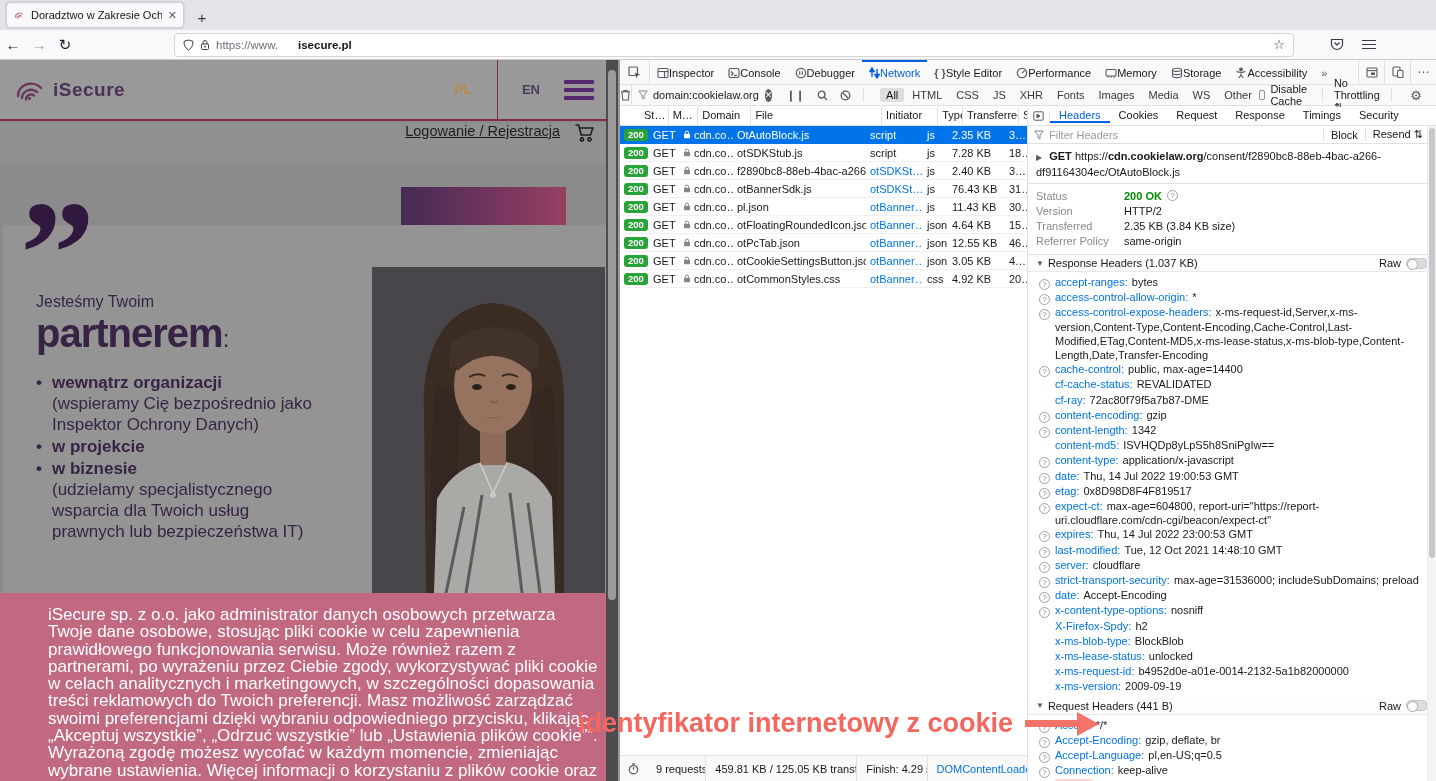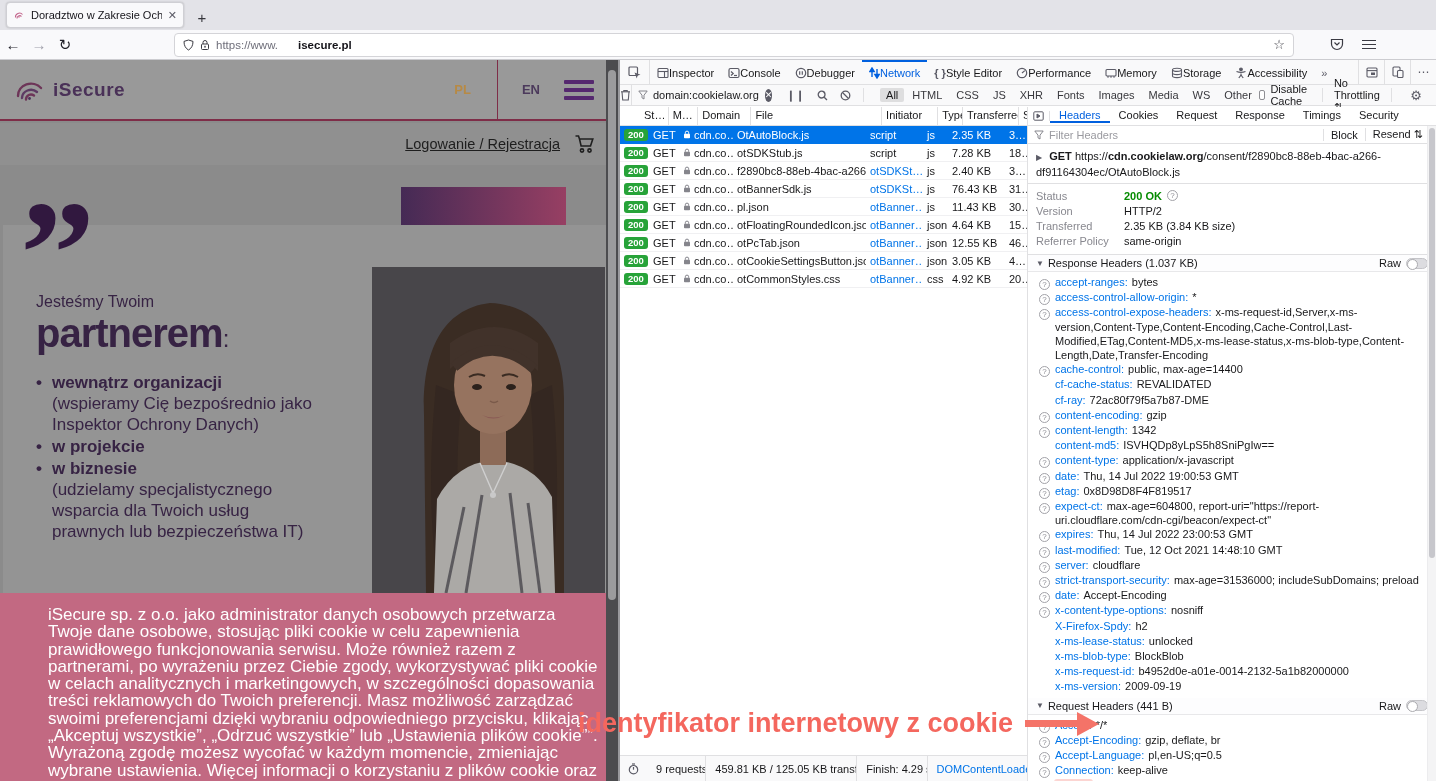--- a/index.html
+++ b/index.html
@@ -27,21 +27,21 @@
   
   .site-pane { position:absolute; left:0; top:60px; width:608px; height:721px; background:#8b8b8b; overflow:hidden; }
   .site-header { position:absolute; left:0; top:0; width:100%; height:61px; background:#999999; border-bottom:2px solid #7e2d48; display:flex; align-items:center; padding:0 14px; }
   .logo { display:flex; align-items:center; gap:7px; }
   .logo-text { font-size:19px; font-weight:bold; color:#4a3158; letter-spacing:.5px; }
   .site-header .spacer { flex:1; }
   .lang-pl { color:#b78a45; font-weight:bold; font-size:13px; margin-right:26px; }
   .hdr-vline { width:1px; height:59px; background:#7e2d48; }
   .lang-en { color:#4c3a5c; font-weight:bold; font-size:13px; margin:0 24px; }
   .burger div { width:30px; height:4px; background:#55286f; margin:4px 0; border-radius:1px; }
-  .site-subheader { position:absolute; left:0; top:63px; width:100%; height:42px; background:#909090; display:flex; align-items:center; justify-content:flex-end; gap:14px; padding-right:12px; }
+  .site-subheader { position:absolute; left:0; top:63px; width:100%; height:42px; background:#909090; display:flex; align-items:flex-start; justify-content:flex-end; gap:14px; padding-right:12px; }
   .login-link { font-size:14.5px; color:#1e1e1e; text-decoration:underline; }
   .grad-rect { position:absolute; left:401px; top:127px; width:165px; height:78px; background:linear-gradient(90deg,#452a55,#973f63); }
   .site-card { position:absolute; left:3px; top:165px; right:0; height:368px; background:#949494; }
   .quote-mark { position:absolute; left:20px; top:118px; font-size:150px; line-height:1; font-weight:bold; color:#31183f; font-family:"Liberation Serif", serif; }
   .photo { position:absolute; left:372px; top:207px; width:233px; height:326px; }
   .site-copy { position:absolute; left:36px; top:233px; width:290px; color:#372344; }
   .headline { margin-bottom:16px; }
   .headline .pre { font-size:16px; }
   .headline .big { font-size:40px; font-weight:bold; letter-spacing:-1px; }
   .headline .suf { font-size:24px; }
@@ -906,26 +906,26 @@
               <div class="hp-body"><span class="hp-name">x-content-type-options</span><span class="hp-val">nosniff</span></div>
             </div>
 
             <div class="hp-row">
               <span class="hp-qc"><span class="q-icon">?</span></span>
               <div class="hp-body"><span class="hp-name">X-Firefox-Spdy</span><span class="hp-val">h2</span></div>
             </div>
 
             <div class="hp-row">
               <span class="hp-qc"><span class="q-icon">?</span></span>
+              <div class="hp-body"><span class="hp-name">x-ms-blob-type</span><span class="hp-val">BlockBlob</span></div>
+            </div>
+
+            <div class="hp-row">
+              <span class="hp-qc"><span class="q-icon">?</span></span>
               <div class="hp-body"><span class="hp-name">x-ms-lease-status</span><span class="hp-val">unlocked</span></div>
-            </div>
-
-            <div class="hp-row">
-              <span class="hp-qc"><span class="q-icon">?</span></span>
-              <div class="hp-body"><span class="hp-name">x-ms-blob-type</span><span class="hp-val">BlockBlob</span></div>
             </div>
 
             <div class="hp-row">
               <span class="hp-qc"><span class="q-icon">?</span></span>
               <div class="hp-body"><span class="hp-name">x-ms-request-id</span><span class="hp-val">b4952d0e-a01e-0014-2132-5a1b82000000</span></div>
             </div>
 
             <div class="hp-row">
               <span class="hp-qc"><span class="q-icon">?</span></span>
               <div class="hp-body"><span class="hp-name">x-ms-version</span><span class="hp-val">2009-09-19</span></div>

